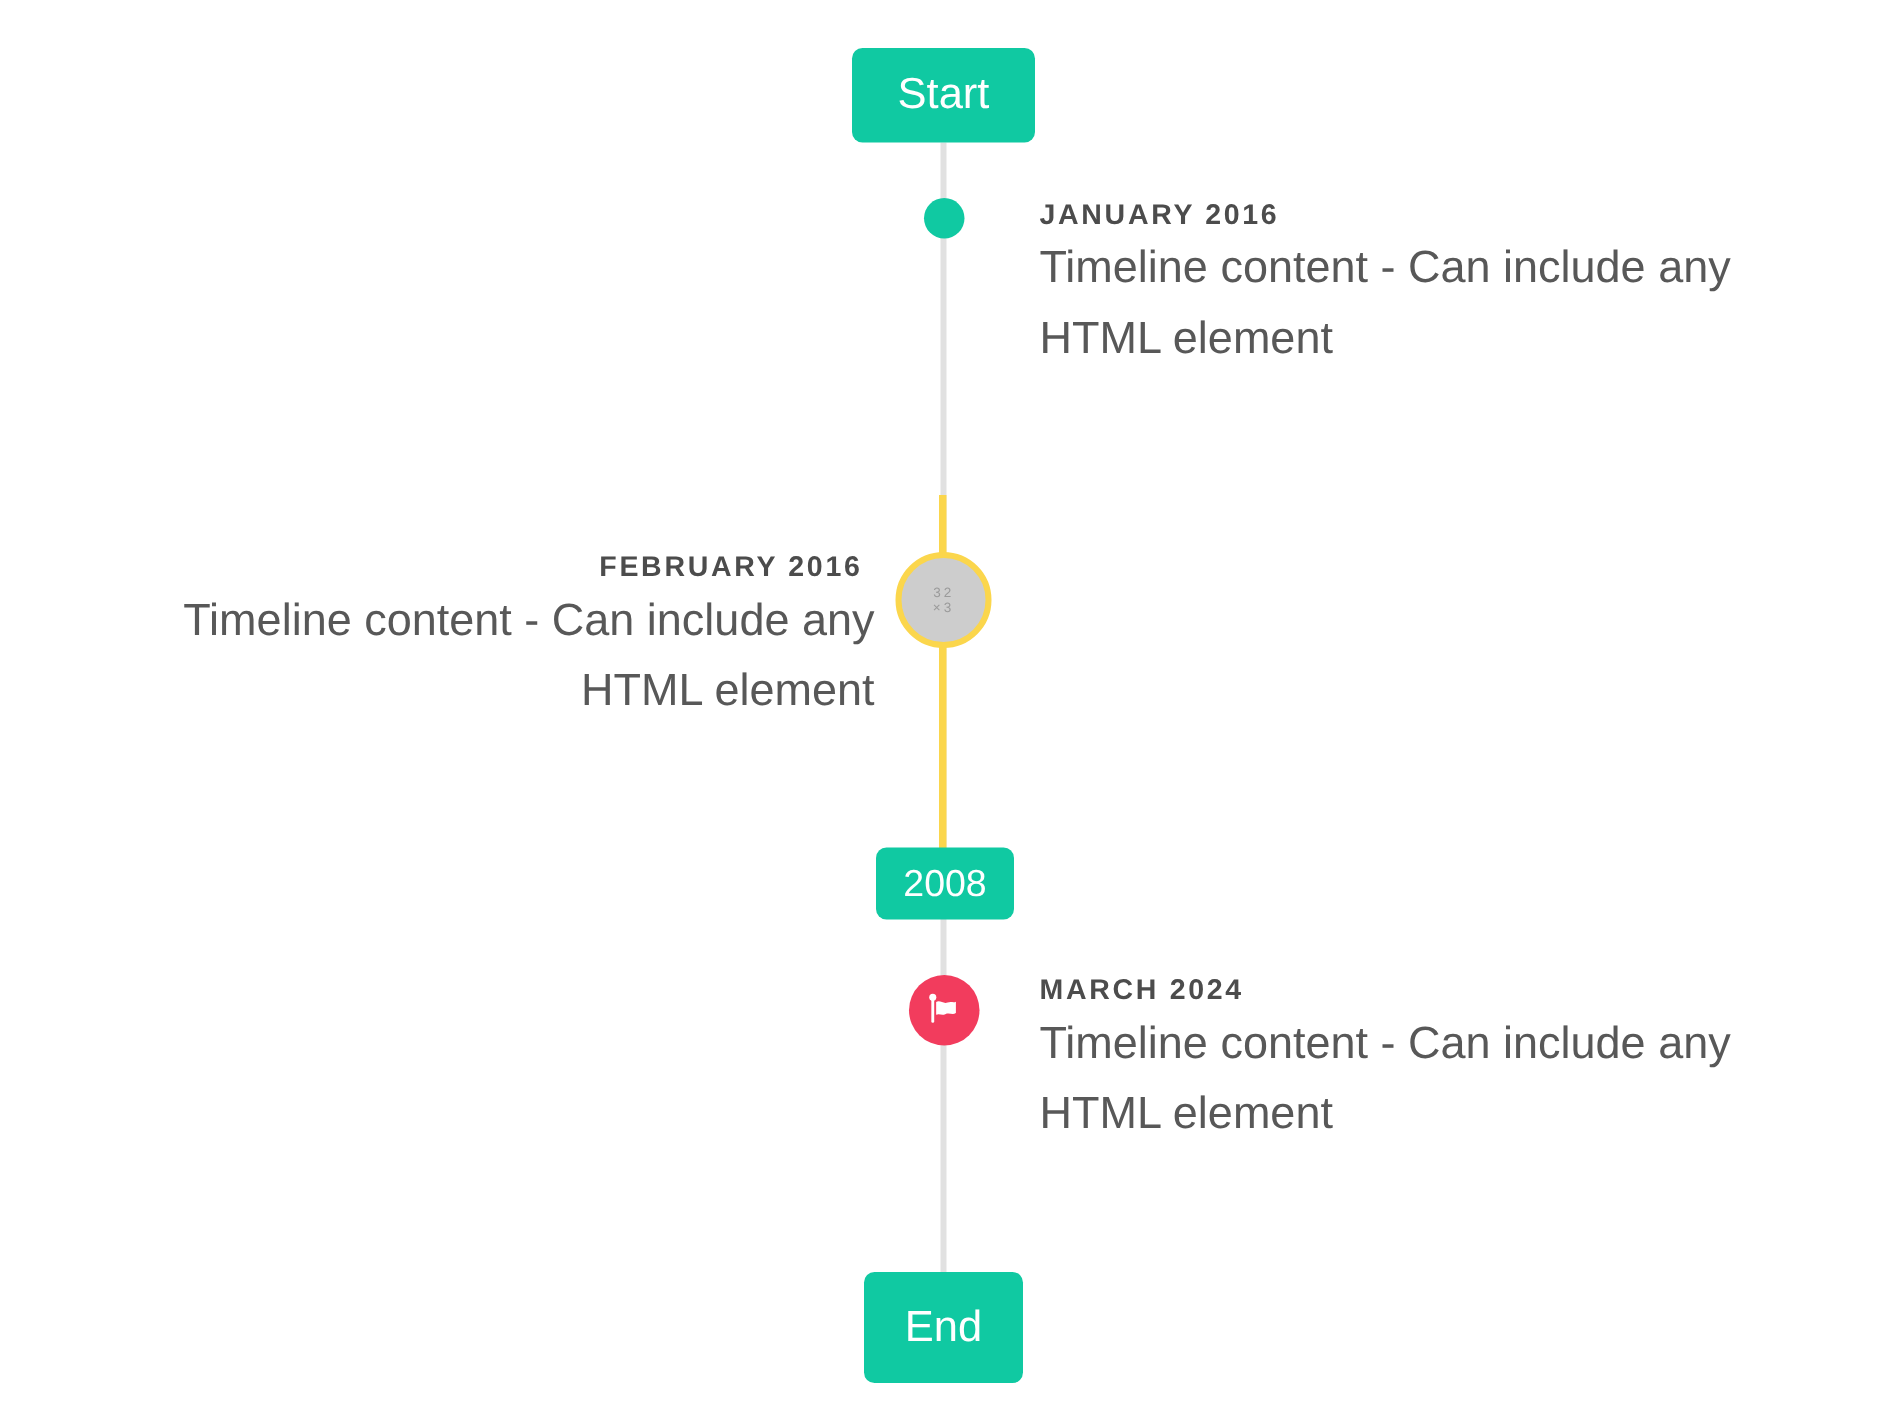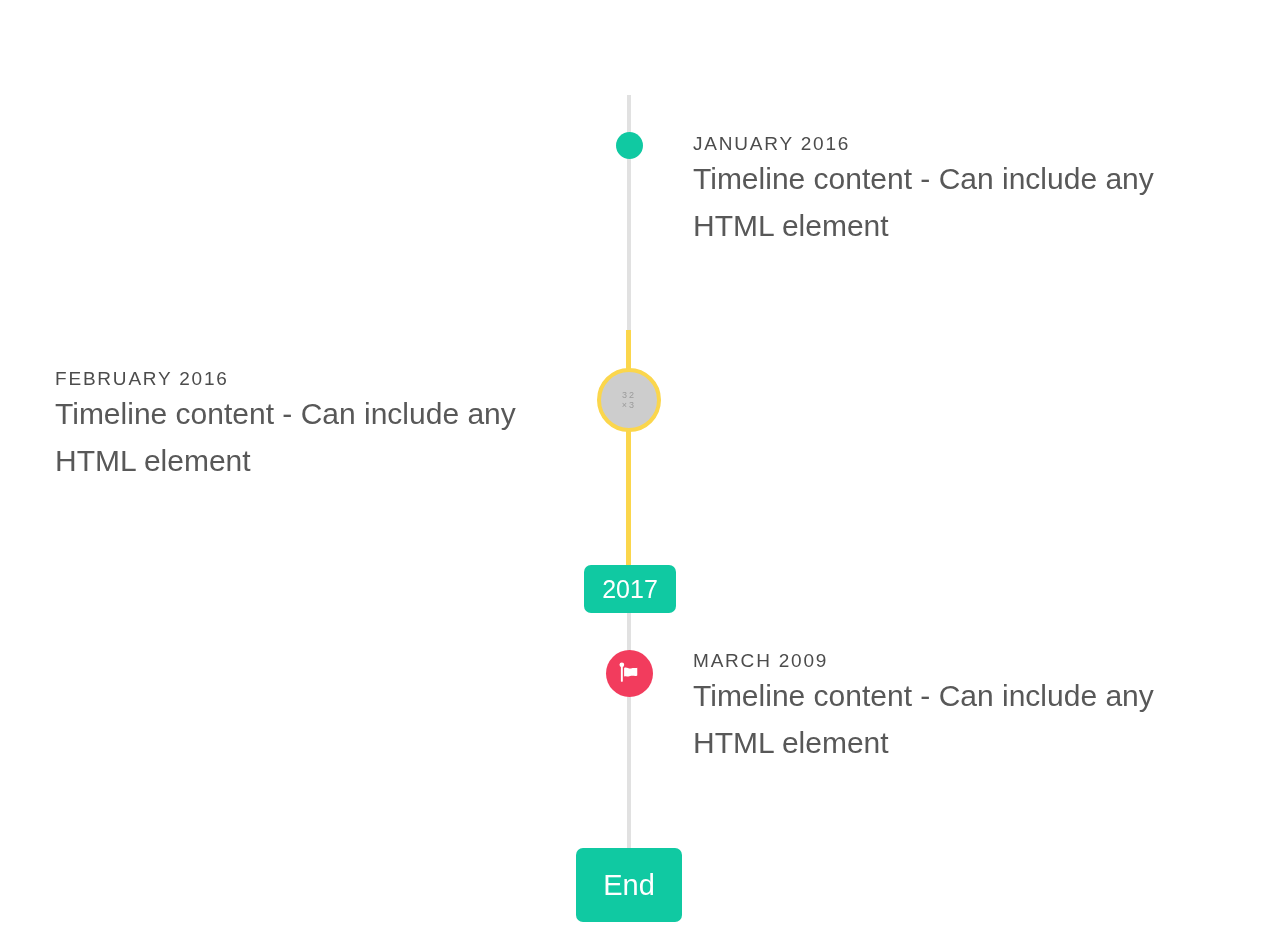--- a/index.html
+++ b/index.html
@@ -43,69 +43,70 @@
     color:#9b9b9b;white-space:pre-line;text-align:right;font-weight:400;
   }
   .marker-flag{
     left:606px;top:650px;width:47px;height:47px;background:#f23c5d;
     display:flex;align-items:center;justify-content:center;
   }
   .marker-flag svg{width:27px;height:27px;display:block;}
   
   .event{position:absolute;z-index:3;width:528px;}
   .event-right{left:693px;text-align:left;}
-  .event-left{left:55px;text-align:left;}
+  .event-left{left:55px;text-align:right;}
   .event-1{top:132px;}
   .event-2{top:367px;}
   .event-3{top:649px;}
   .event-title{
     margin:0;
-    font-size:19px;line-height:23px;font-weight:400;
+    font-size:19px;line-height:23px;font-weight:700;
     letter-spacing:1.8px;color:#4c4c4c;
   }
   .event-content{
     margin:0 0 0 0;
     font-size:30px;line-height:47px;font-weight:400;
     color:#585858;
   }
   .event-left .event-title{margin-right:8px;}
 </style>
 </head>
 <body>
 
 <div class="stage">
 
   <div class="tl-line"></div>
   <div class="tl-line-highlight"></div>
 
+  <div class="badge badge-start">Start</div>
 
   <div class="marker marker-dot"></div>
   <section class="event event-right event-1">
     <h3 class="event-title">JANUARY 2016</h3>
     <p class="event-content">Timeline content - Can include any HTML element</p>
   </section>
 
   <div class="marker marker-image">
     <span class="broken-img">32
 ×3</span>
   </div>
   <section class="event event-left event-2">
     <h3 class="event-title">FEBRUARY 2016</h3>
     <p class="event-content">Timeline content - Can include any HTML element</p>
   </section>
 
-  <div class="badge badge-year">2017</div>
+  <div class="badge badge-year">2008</div>
 
   <div class="marker marker-flag">
     <svg viewBox="0 0 24 24" fill="#ffffff" xmlns="http://www.w3.org/2000/svg">
       <circle cx="5.2" cy="4.3" r="2.1"></circle>
       <rect x="4.35" y="5.2" width="1.7" height="14.2" rx="0.8"></rect>
       <path d="M7.2 7.1 C 9.5 5.7, 11.5 8.5, 14 7.4 C 16 6.5, 17.3 7.7, 18.9 6.9 L 18.9 13.7 C 16.9 14.9, 15 13.3, 12.6 14.3 C 10.4 15.2, 9 13.7, 7.2 14.7 Z"></path>
     </svg>
   </div>
   <section class="event event-right event-3">
-    <h3 class="event-title">MARCH 2009</h3>
+    <h3 class="event-title">MARCH 2024</h3>
     <p class="event-content">Timeline content - Can include any HTML element</p>
   </section>
 
   <div class="badge badge-end">End</div>
 
 </div>
 
 </body></html>

